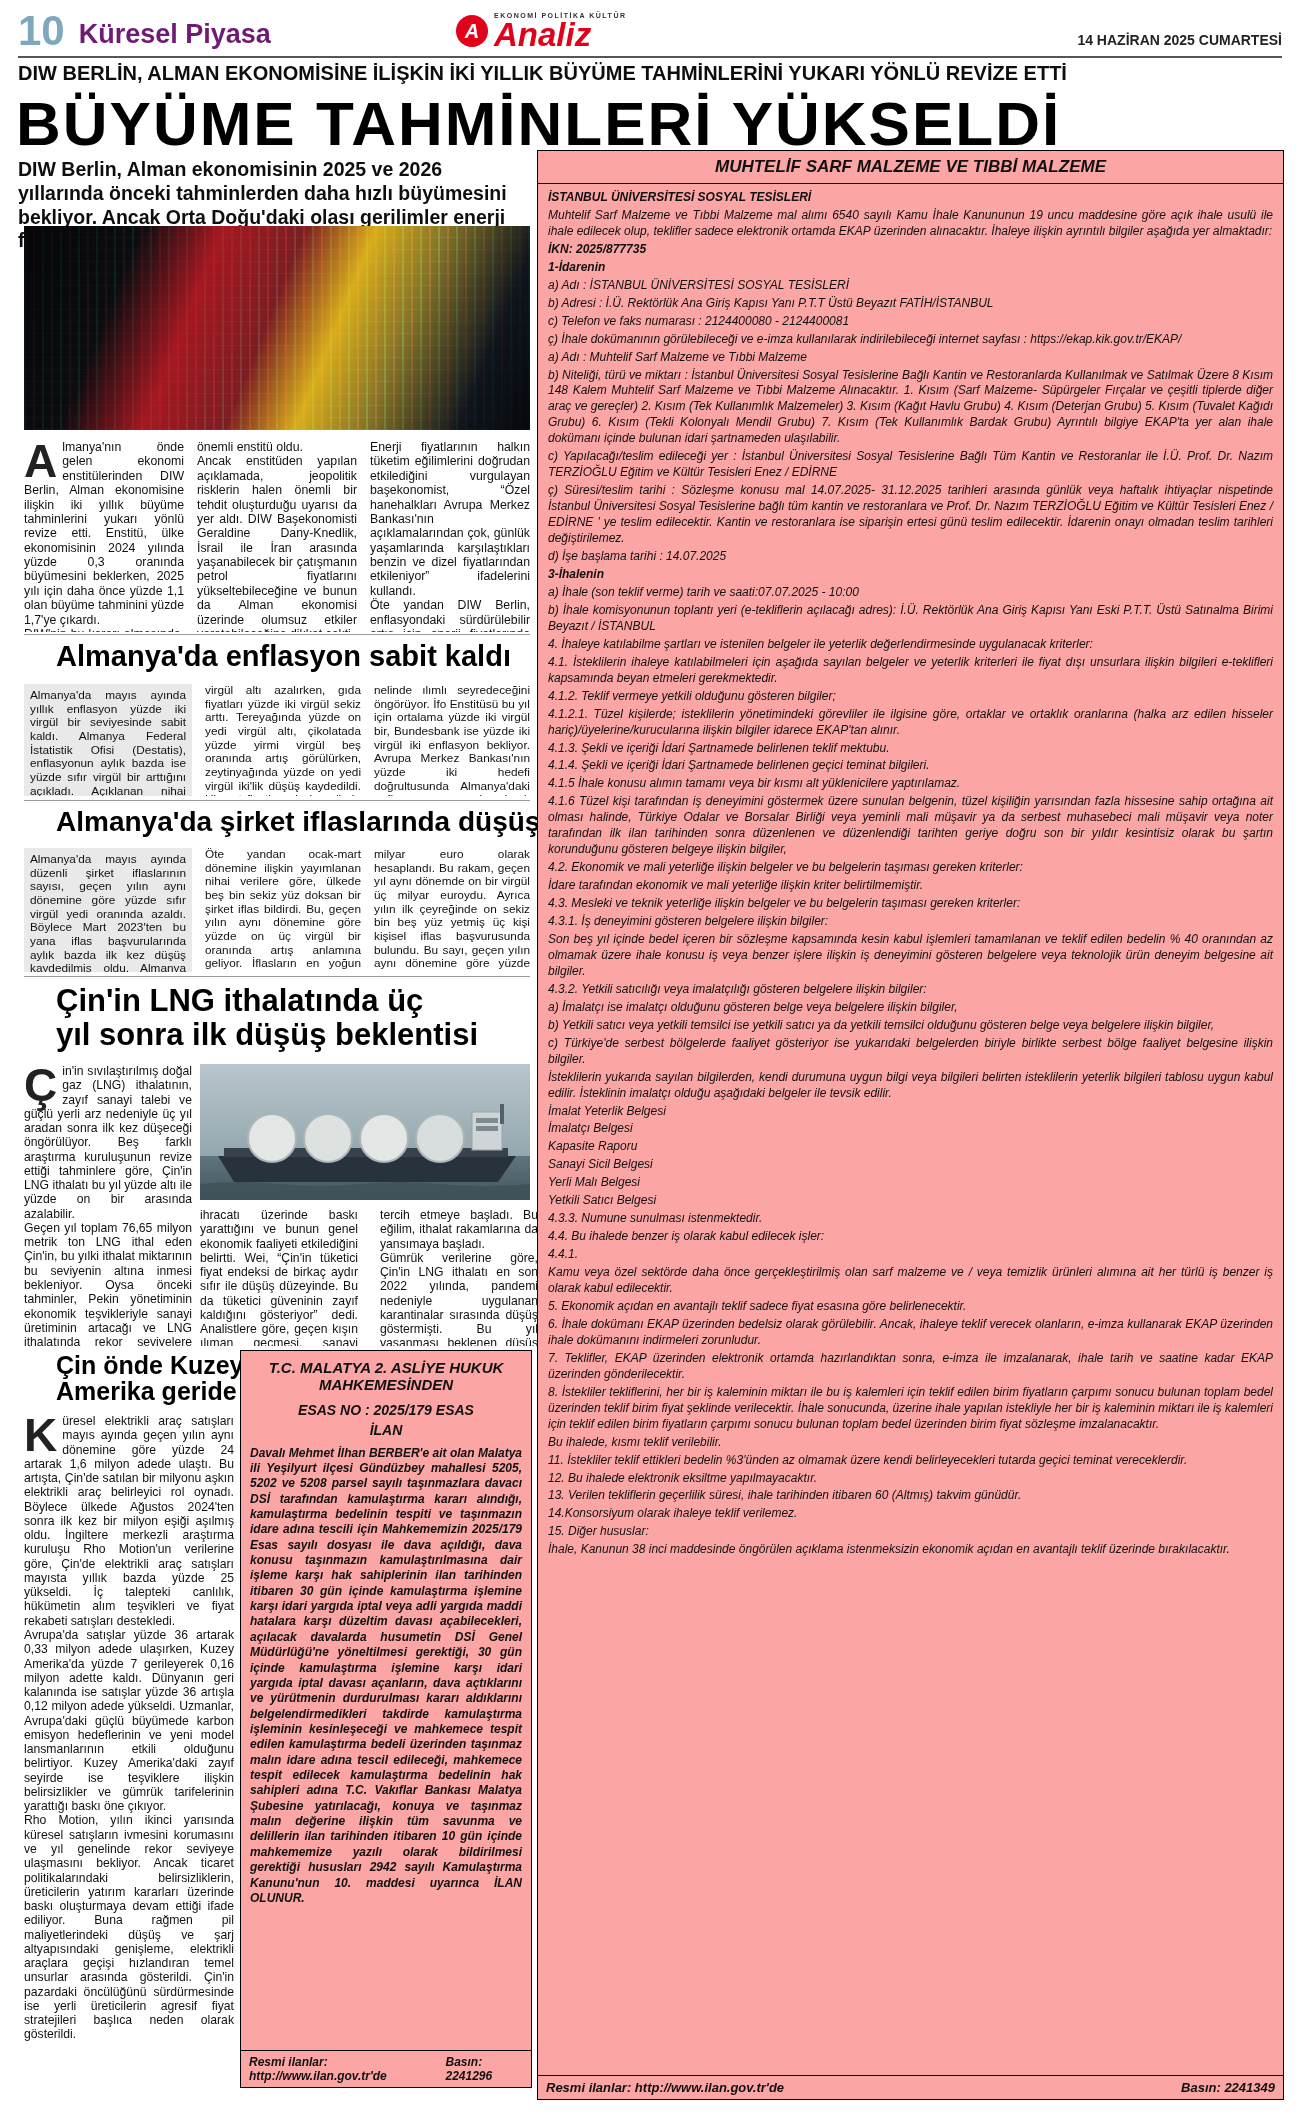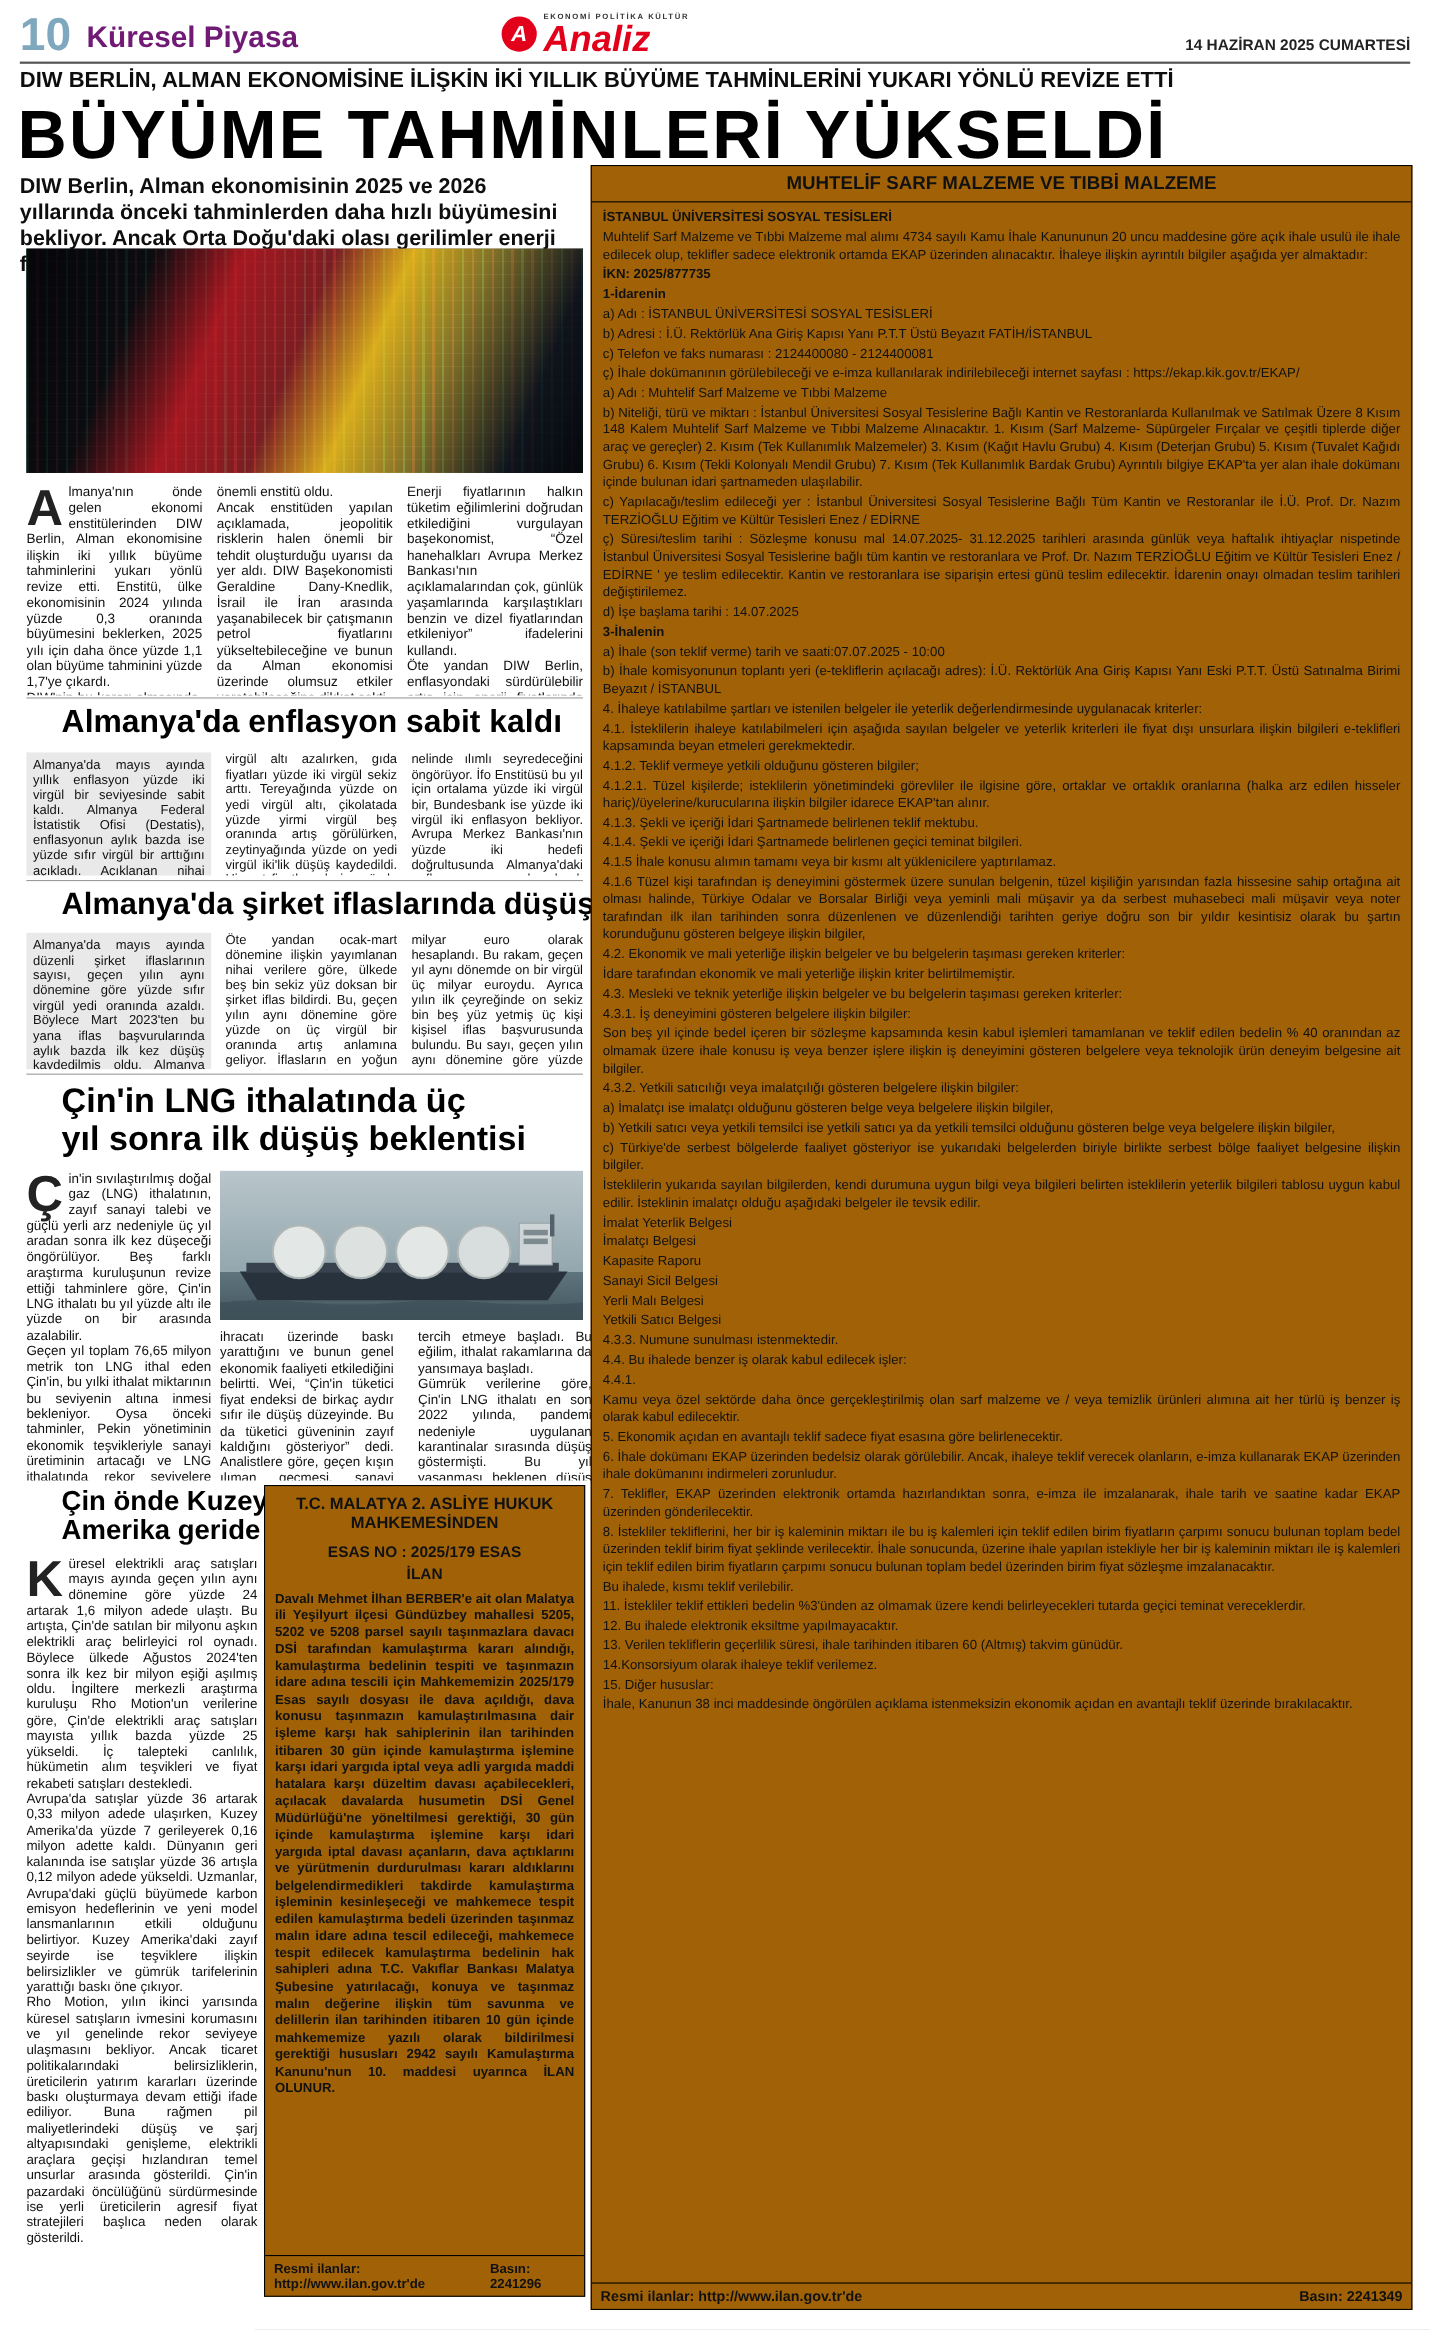--- a/index.html
+++ b/index.html
@@ -56,21 +56,21 @@
   .lng-col1{position:absolute;left:24px;top:1064px;width:168px;height:282px;}
   .photo-lng{position:absolute;left:200px;top:1064px;width:330px;height:136px;overflow:hidden;}
   .lng-col2{position:absolute;left:200px;top:1208px;width:158px;height:138px;}
   .lng-col3{position:absolute;left:380px;top:1208px;width:158px;height:138px;}
   .bodycol{font-size:12.2px;line-height:1.17;text-align:justify;overflow:hidden;white-space:pre-line;}
 
   .h2-ev{top:1352px;font-size:25px;line-height:1.05;width:220px;}
   .ev-body{position:absolute;left:24px;top:1414px;width:210px;height:668px;}
 
   
-  .notice{position:absolute;border:1px solid #000;background:#a16207;}
+  .notice{position:absolute;border:1px solid #000;background:#fca5a5;font-style:italic;}
   .malatya{left:240px;top:1350px;width:290px;height:736px;}
   .malatya-head{padding:8px 6px 2px;text-align:center;font-weight:800;}
   .m-t1{font-size:15px;line-height:1.15;white-space:pre-line;}
   .m-esas{font-size:14px;margin-top:8px;}
   .m-ilan{font-size:14px;margin-top:4px;}
   .malatya-body{padding:6px 9px;font-size:12px;font-weight:700;line-height:1.28;text-align:justify;
                 overflow:hidden;height:560px;}
   .notice-footer{position:absolute;left:0;right:0;bottom:0;border-top:1px solid #000;display:flex;
                  justify-content:space-between;align-items:center;padding:4px 8px;font-size:12px;font-weight:700;}
 
@@ -190,21 +190,21 @@
     <div class="notice-footer">
       <span>Resmi ilanlar: http://www.ilan.gov.tr'de</span>
       <span>Basın: 2241296</span>
     </div>
   </div>
 
   <div class="notice tender">
     <div class="tender-title">MUHTELİF SARF MALZEME VE TIBBİ MALZEME</div>
     <div class="tender-body">
         <p class="b">İSTANBUL ÜNİVERSİTESİ SOSYAL TESİSLERİ</p>
-        <p>Muhtelif Sarf Malzeme ve Tıbbi Malzeme mal alımı 4734 sayılı Kamu İhale Kanununun 20 uncu maddesine göre açık ihale usulü ile ihale edilecek olup, teklifler sadece elektronik ortamda EKAP üzerinden alınacaktır. İhaleye ilişkin ayrıntılı bilgiler aşağıda yer almaktadır:</p>
+        <p>Muhtelif Sarf Malzeme ve Tıbbi Malzeme mal alımı 6540 sayılı Kamu İhale Kanununun 19 uncu maddesine göre açık ihale usulü ile ihale edilecek olup, teklifler sadece elektronik ortamda EKAP üzerinden alınacaktır. İhaleye ilişkin ayrıntılı bilgiler aşağıda yer almaktadır:</p>
         <p class="b">İKN: 2025/877735</p>
         <p class="b">1-İdarenin</p>
         <p>a) Adı : İSTANBUL ÜNİVERSİTESİ SOSYAL TESİSLERİ</p>
         <p>b) Adresi : İ.Ü. Rektörlük Ana Giriş Kapısı Yanı P.T.T Üstü Beyazıt FATİH/İSTANBUL</p>
         <p>c) Telefon ve faks numarası : 2124400080 - 2124400081</p>
         <p>ç) İhale dokümanının görülebileceği ve e-imza kullanılarak indirilebileceği internet sayfası : https://ekap.kik.gov.tr/EKAP/</p>
         <p>a) Adı : Muhtelif Sarf Malzeme ve Tıbbi Malzeme</p>
         <p>b) Niteliği, türü ve miktarı : İstanbul Üniversitesi Sosyal Tesislerine Bağlı Kantin ve Restoranlarda Kullanılmak ve Satılmak Üzere 8 Kısım 148 Kalem Muhtelif Sarf Malzeme ve Tıbbi Malzeme Alınacaktır. 1. Kısım (Sarf Malzeme- Süpürgeler Fırçalar ve çeşitli tiplerde diğer araç ve gereçler) 2. Kısım (Tek Kullanımlık Malzemeler) 3. Kısım (Kağıt Havlu Grubu) 4. Kısım (Deterjan Grubu) 5. Kısım (Tuvalet Kağıdı Grubu) 6. Kısım (Tekli Kolonyalı Mendil Grubu) 7. Kısım (Tek Kullanımlık Bardak Grubu) Ayrıntılı bilgiye EKAP'ta yer alan ihale dokümanı içinde bulunan idari şartnameden ulaşılabilir.</p>
         <p>c) Yapılacağı/teslim edileceği yer : İstanbul Üniversitesi Sosyal Tesislerine Bağlı Tüm Kantin ve Restoranlar ile İ.Ü. Prof. Dr. Nazım TERZİOĞLU Eğitim ve Kültür Tesisleri Enez / EDİRNE</p>
         <p>ç) Süresi/teslim tarihi : Sözleşme konusu mal 14.07.2025- 31.12.2025 tarihleri arasında günlük veya haftalık ihtiyaçlar nispetinde İstanbul Üniversitesi Sosyal Tesislerine bağlı tüm kantin ve restoranlara ve Prof. Dr. Nazım TERZİOĞLU Eğitim ve Kültür Tesisleri Enez / EDİRNE ' ye teslim edilecektir. Kantin ve restoranlara ise siparişin ertesi günü teslim edilecektir. İdarenin onayı olmadan teslim tarihleri değiştirilemez.</p>

